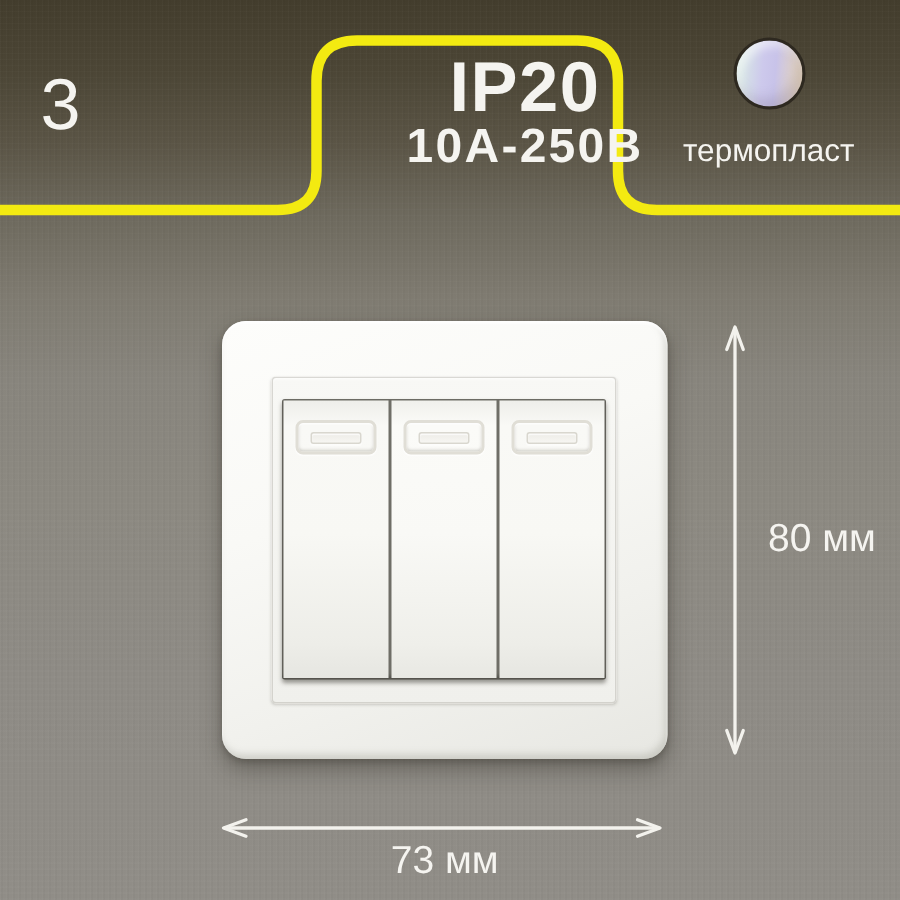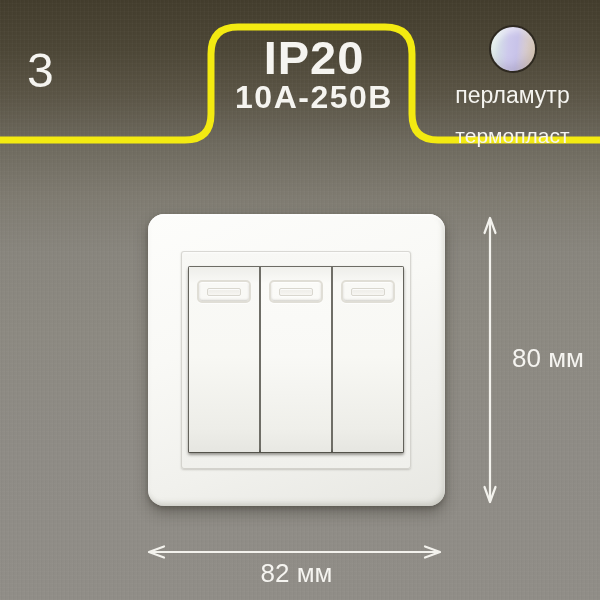--- a/index.html
+++ b/index.html
@@ -10,21 +10,21 @@
       repeating-linear-gradient(90deg, rgba(255,255,255,0.018) 0 1px, rgba(0,0,0,0.018) 1px 2px, transparent 2px 4px),
       repeating-linear-gradient(0deg, rgba(255,255,255,0.015) 0 1px, transparent 1px 4px),
       linear-gradient(180deg,#433d2d 0%,#4c4636 8%,#5b5546 16%,#6e6a5e 24%,#7f7b71 33%,#88857d 42%,#8c8981 55%,#8e8b85 75%,#908d87 100%);
   }
   .overlay-svg{position:absolute;left:0;top:0;width:600px;height:600px;}
   
   .keys-label{position:absolute;left:27px;top:47px;display:flex;align-items:baseline;gap:9px;}
   .keys-label .num{font-size:48px;line-height:1;font-weight:normal;}
   .keys-label .word{font-size:33px;line-height:1;}
   
-  .badge{position:absolute;left:214px;top:34px;width:200px;text-align:center;}
+  .badge{position:absolute;left:214px;top:34px;width:200px;text-align:center;padding-left:36px;}
   .badge .l1{font-size:47px;font-weight:bold;letter-spacing:1px;line-height:1;}
   .badge .l2{font-size:32px;font-weight:bold;letter-spacing:1.5px;line-height:1;}
   
   .material{position:absolute;left:440px;top:25px;width:145px;text-align:center;}
   .swatch{
     width:44px;height:44px;border-radius:50%;margin:0 auto;
     border:2px solid #2e2920;
     background:linear-gradient(95deg,#daf0e3 0%,#cdc9ec 40%,#c8c3e9 58%,#f1ddb4 100%);
     box-shadow: inset -4px -5px 8px rgba(125,115,145,.28), inset 3px 4px 6px rgba(255,255,255,.55);
   }
@@ -96,21 +96,20 @@
     <span class="num">3</span>
   </div>
 
   <div class="badge">
     <div class="l1">IP20</div>
     <div class="l2">10А-250В</div>
   </div>
 
   <div class="material">
     <div class="swatch"></div>
-    <div class="l1">перламутр</div>
     <div class="l2">термопласт</div>
   </div>
 
   <div class="plate">
     <div class="frame">
       <div class="keys-area">
         <div class="key">
           <div class="slot">
             <div class="slot-bar"></div>
           </div>
@@ -123,15 +122,15 @@
         <div class="key">
           <div class="slot">
             <div class="slot-bar"></div>
           </div>
         </div>
       </div>
     </div>
   </div>
 
   <div class="dim-h">80 мм</div>
-  <div class="dim-w">82 мм</div>
+  <div class="dim-w">73 мм</div>
 
 </div>
 
 </body></html>

